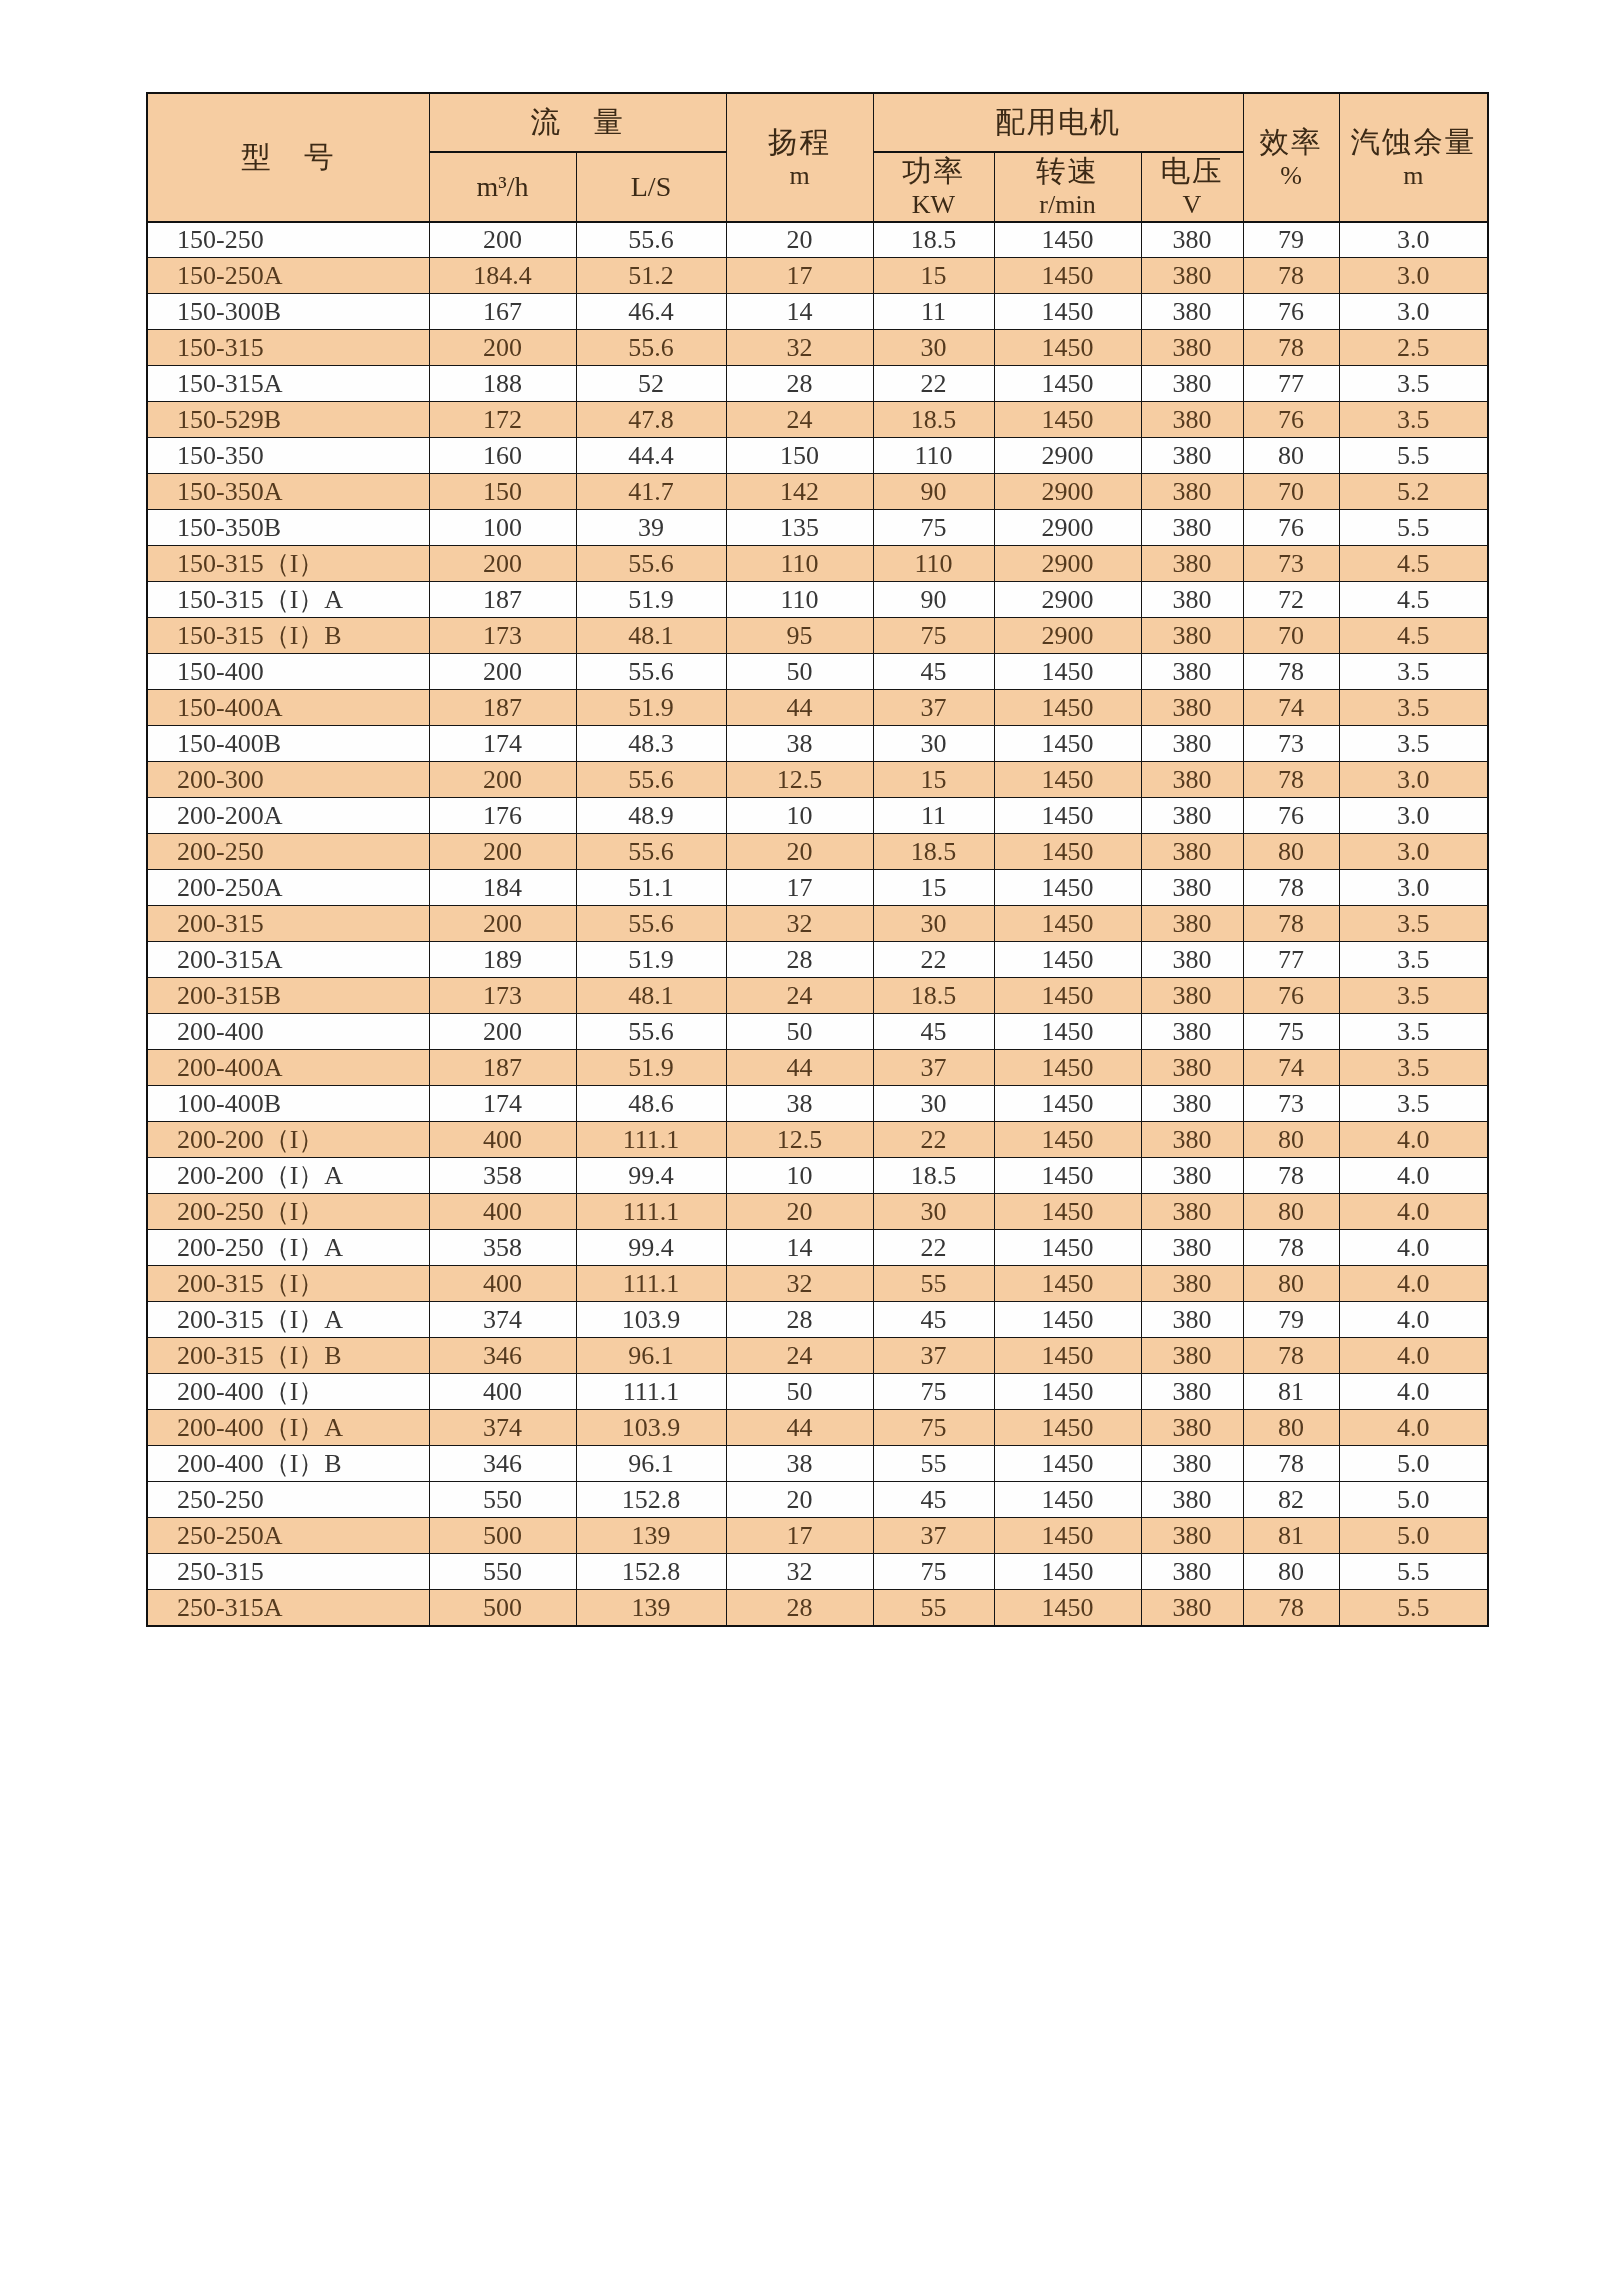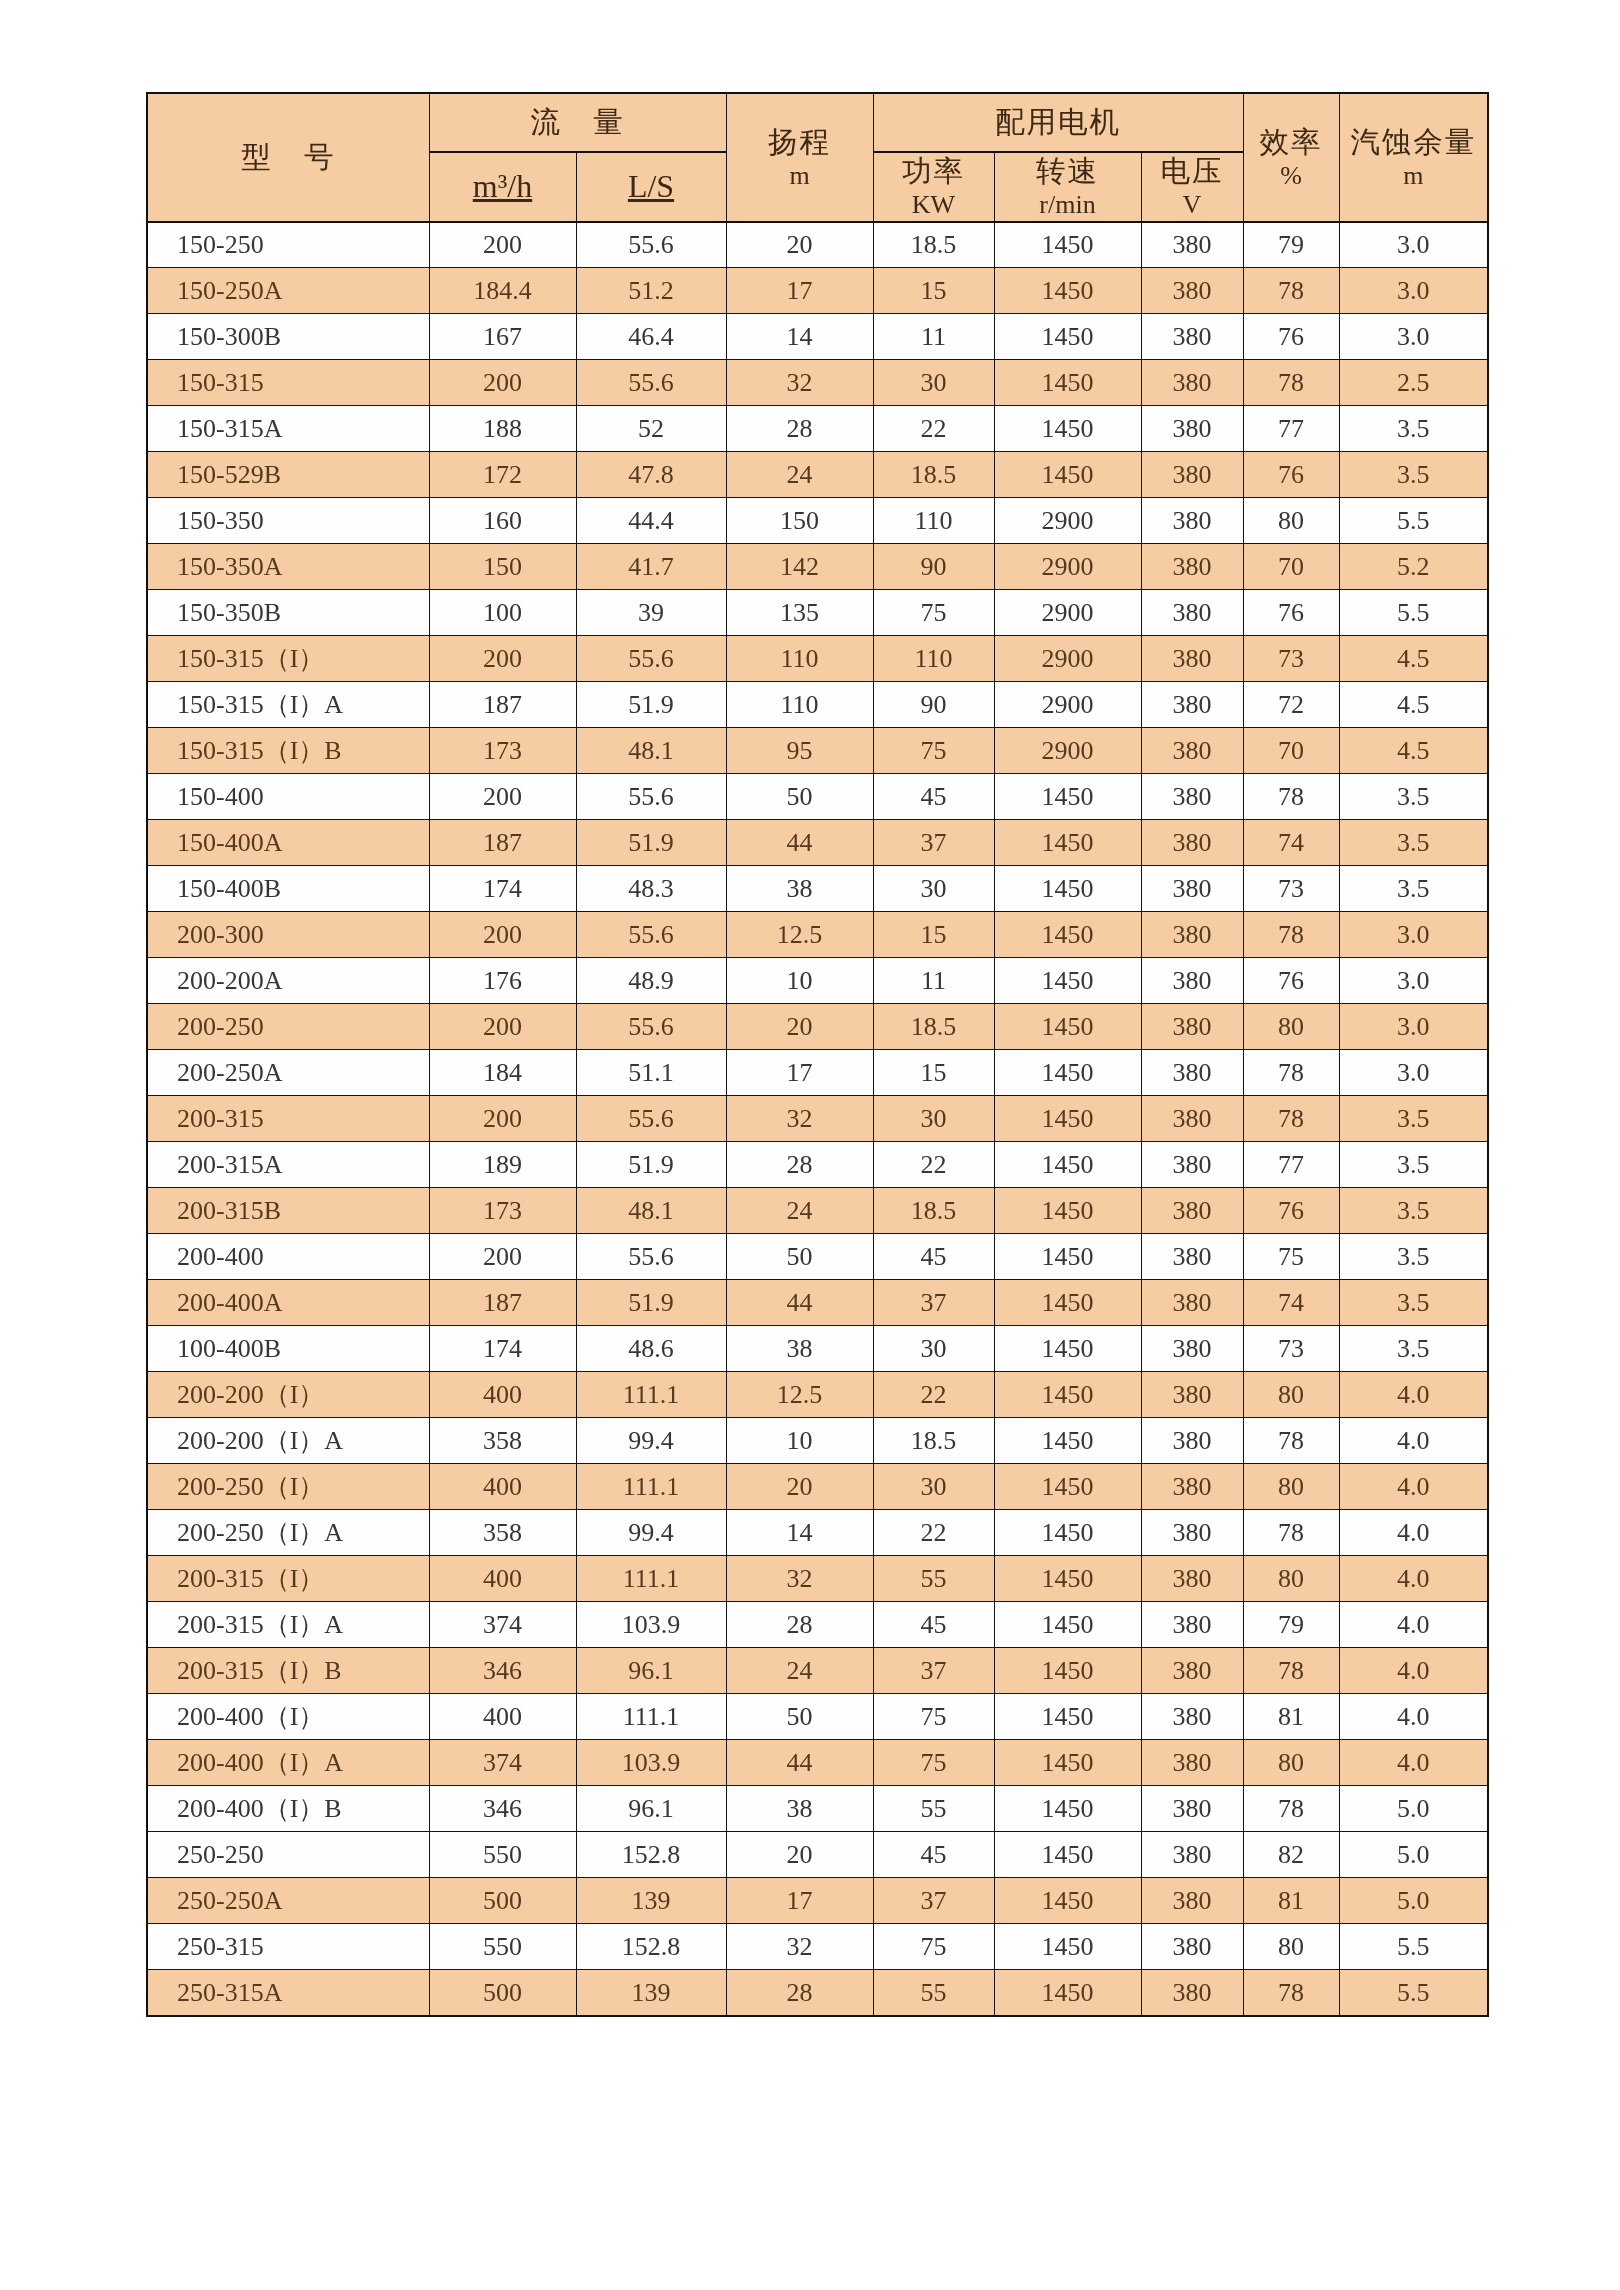--- a/index.html
+++ b/index.html
@@ -23,27 +23,27 @@
   th, td {
     border: 1.8px solid #151515;
     padding: 0;
     font-weight: normal;
     vertical-align: middle;
   }
   thead th { background: #f6cda2; color: #3c2a16; }
   thead tr.tier1 { height: 59px; }
   thead tr.tier2 { height: 68px; }
   th.hz  { font-size: 29.6px; letter-spacing: 1.8px; }
-  th.sub { font-size: 32px; text-decoration: underline; }
+  th.sub { font-size: 28px; }
   th.group { border-bottom: 2.7px solid #111; }
   thead th.spans { border-bottom: 2.7px solid #111; font-family: Liberation Serif, serif; }
   thead tr.tier2 th { border-bottom: 2.7px solid #111; }
   .two-line span { display: block; line-height: 1.22; }
   .two-line .unit { font-size: 26px; letter-spacing: 0; }
-  tbody tr { height: 46px; }
+  tbody tr { height: 36px; }
   tbody td {
     text-align: center;
     font-size: 26px;
     color: #363636;
     background: #fefefe;
   }
   tbody td.model {
     text-align: left;
     padding-left: 29px;
   }

